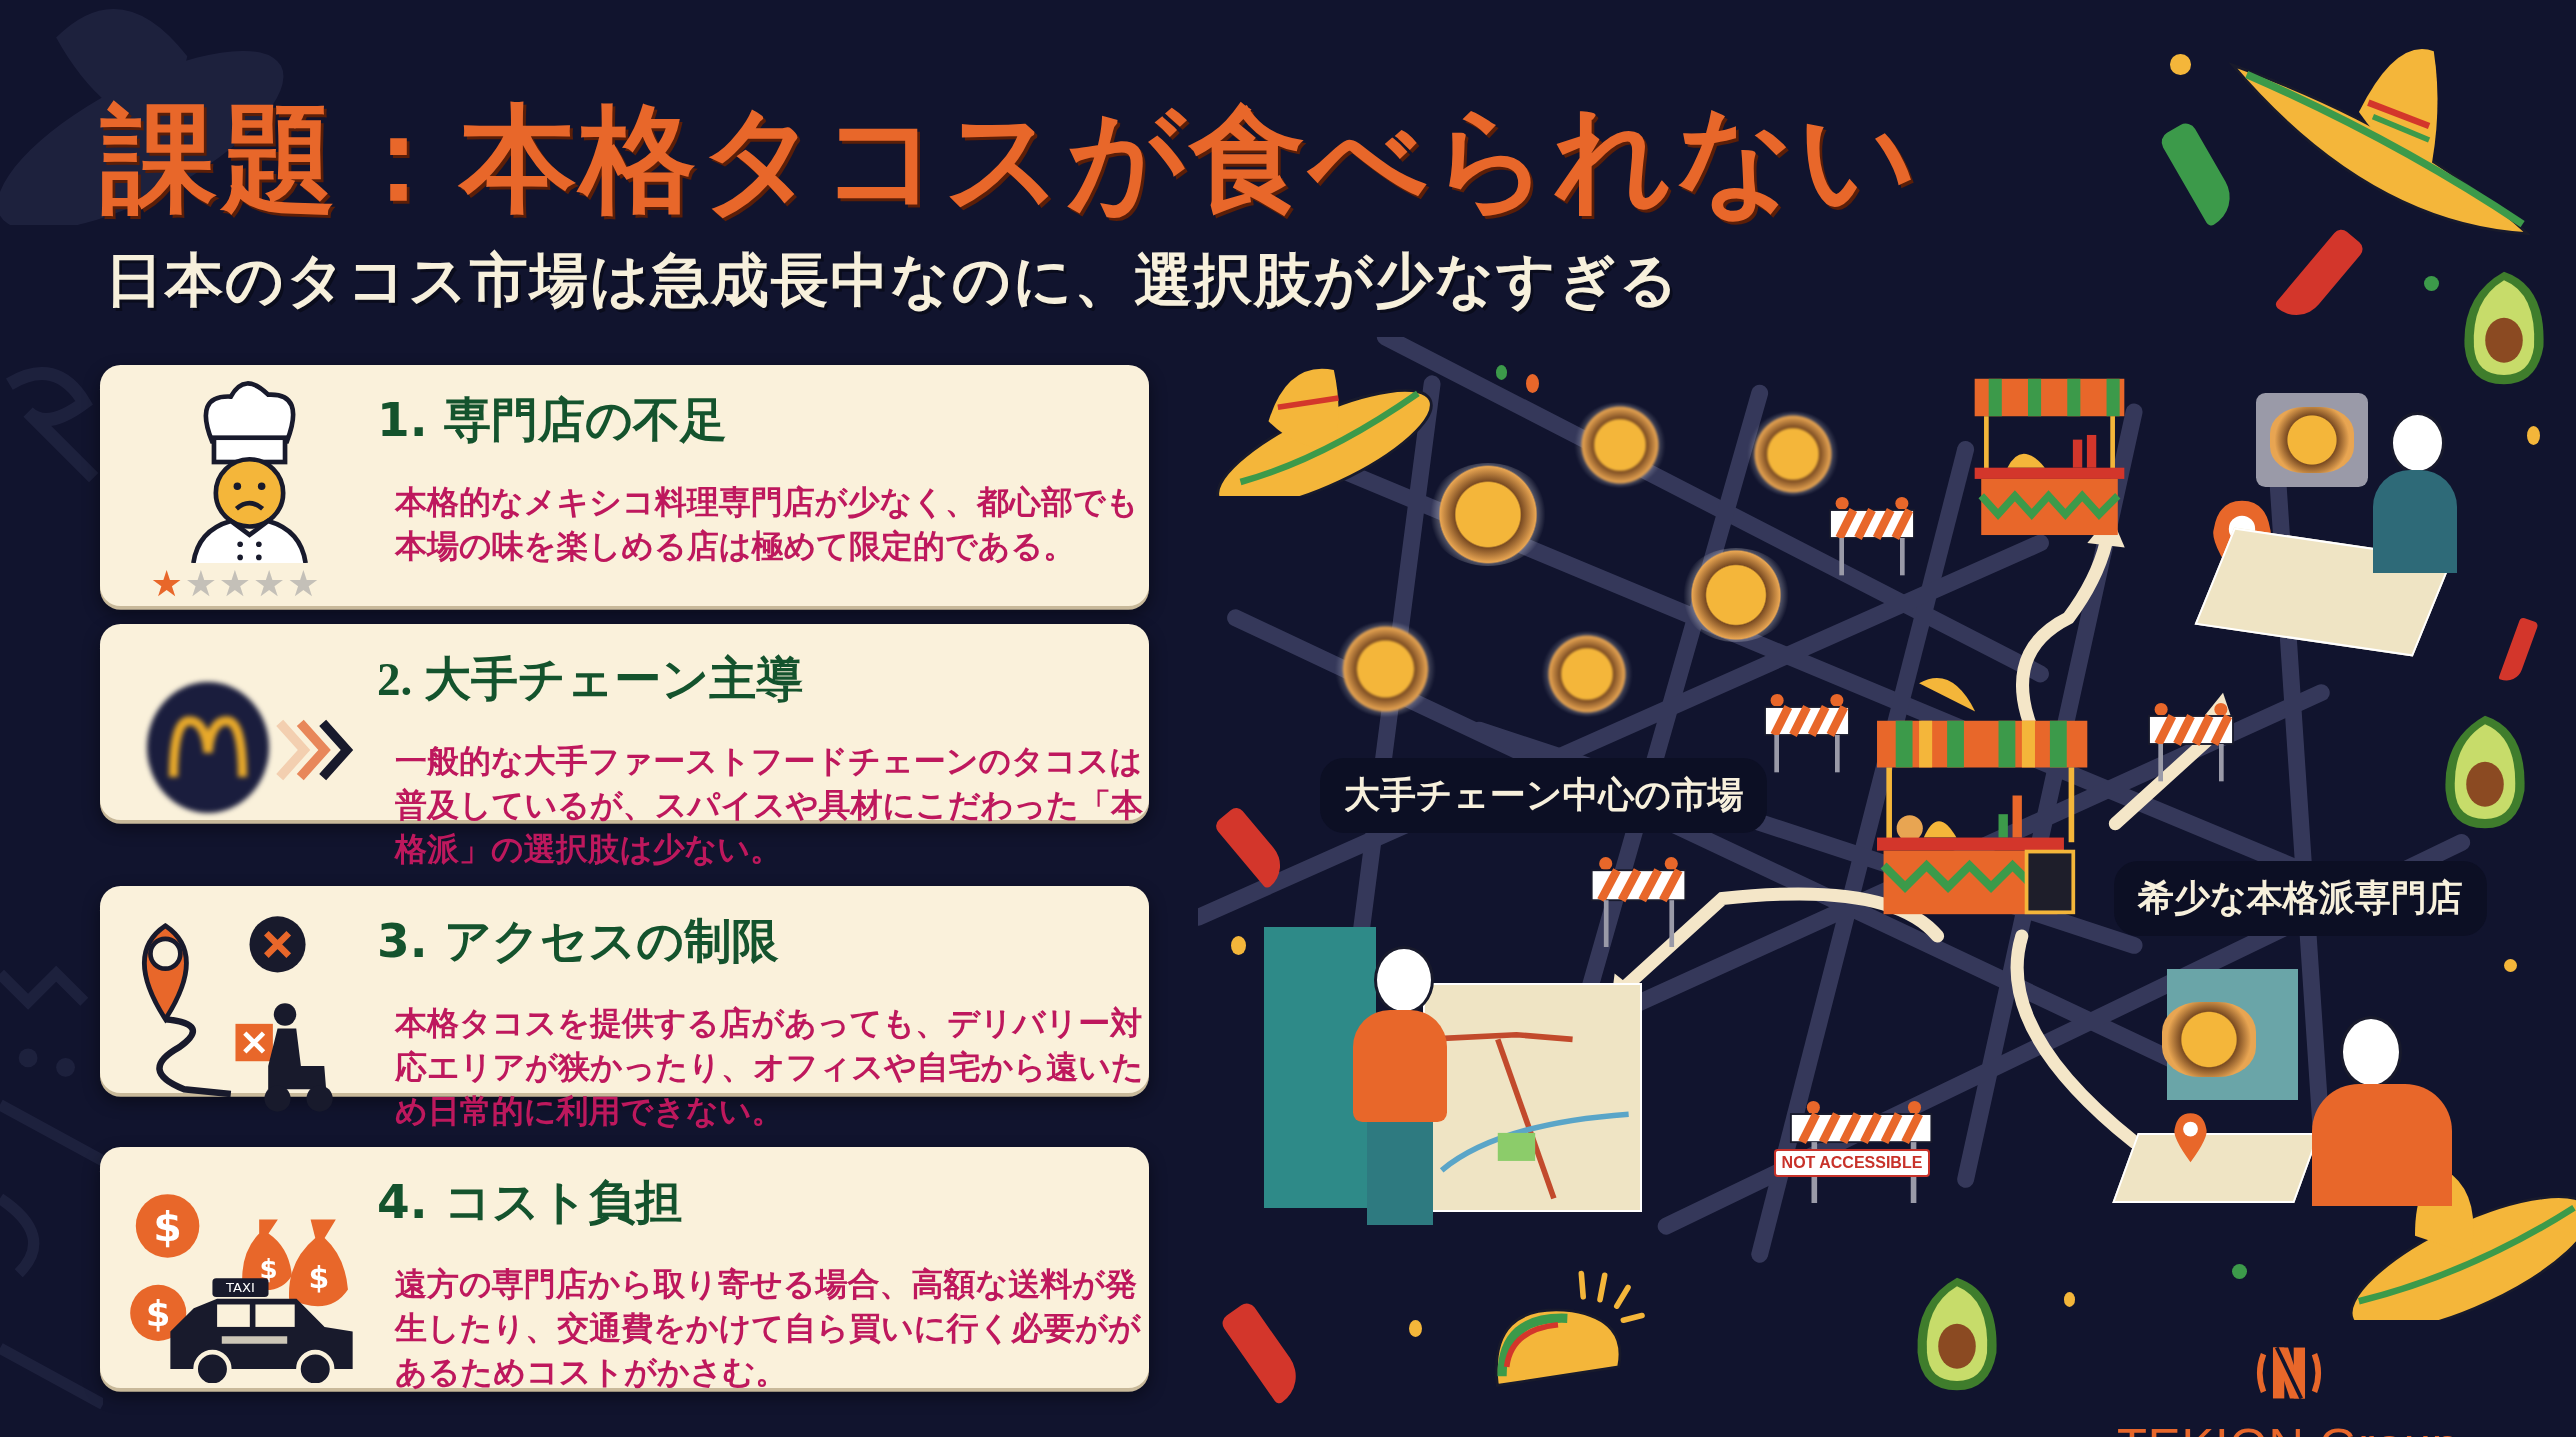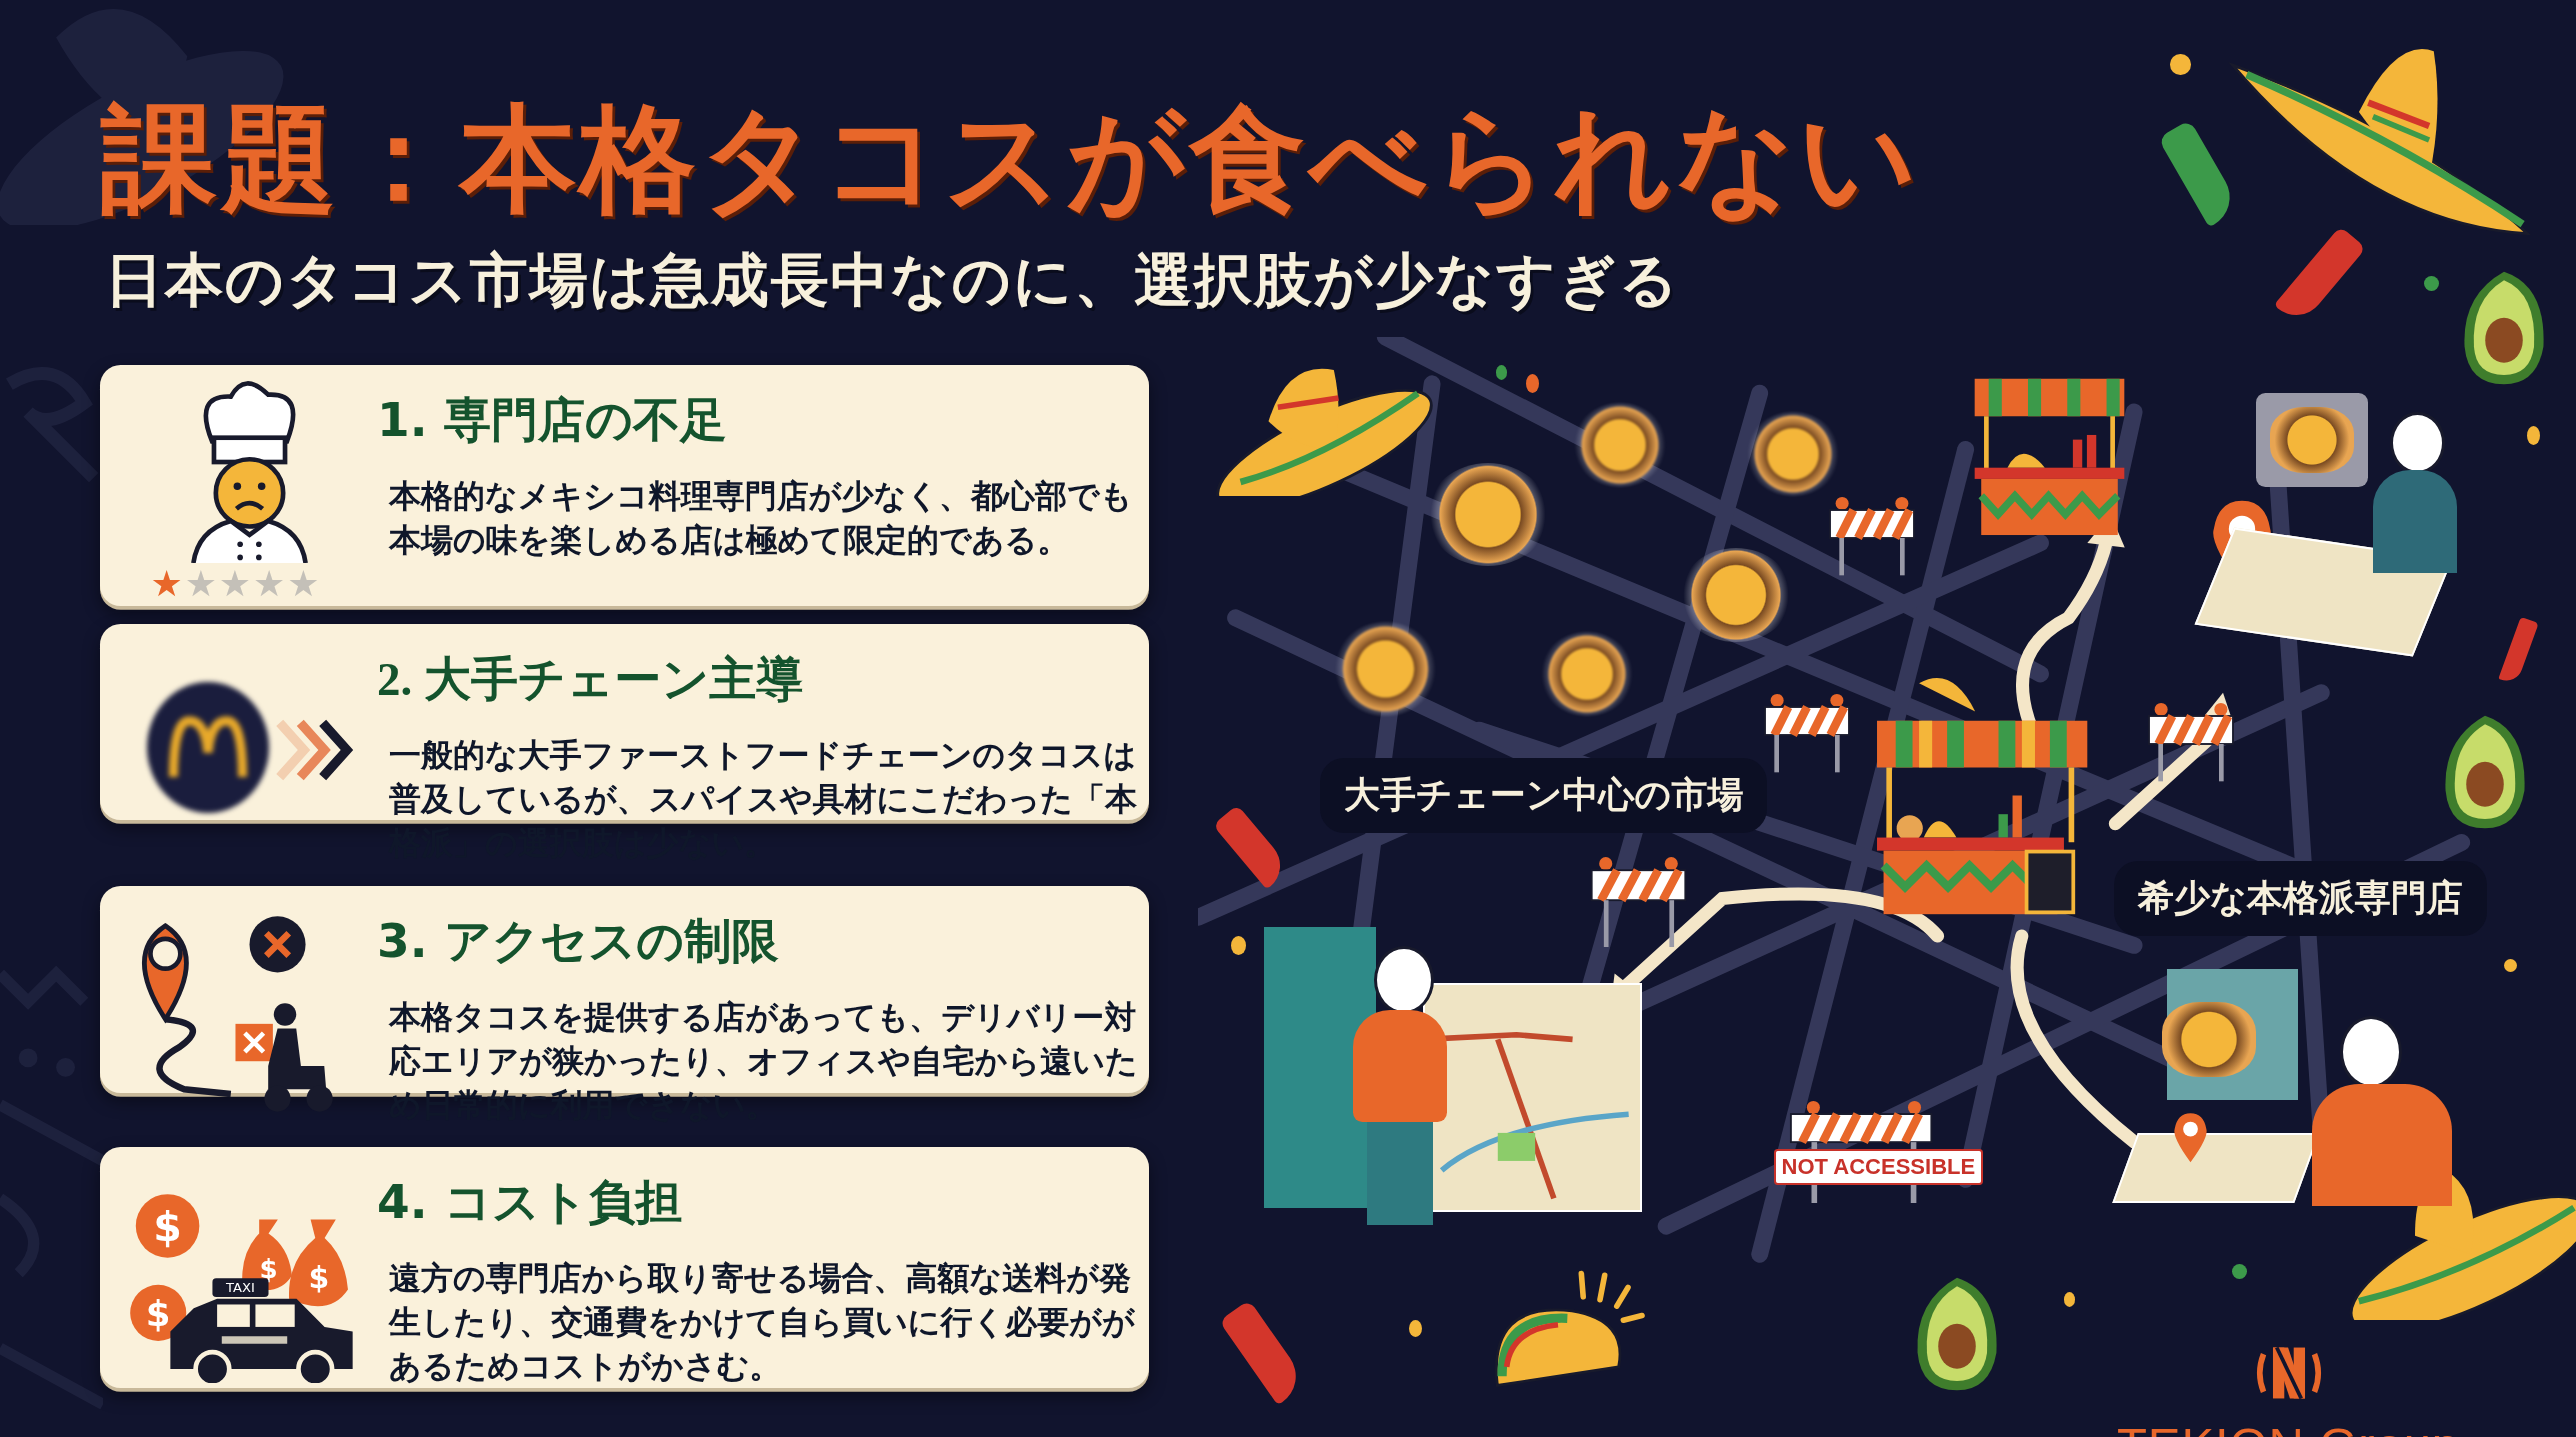--- a/index.html
+++ b/index.html
@@ -25,22 +25,22 @@
     position:absolute; left:100px; width:1049px;
     background:#faf1db; border-radius:20.6px;
     box-shadow:0 3.7px 0 #c8b99a, 0 7.5px 17px rgba(0,0,0,.45);
   }
   .card .icon-area { position:absolute; left:28px; top:11.2px; width:253px; height:220px; }
   .card .card-title {
     position:absolute; left:277px; top:24px; margin:0;
     font-size:47px; font-weight:bold; color:#14532d; white-space:nowrap;
   }
   .card .card-body {
-    position:absolute; left:277px; top:97px; width:749px; margin:12px;
-    font-size:32px; font-weight:bold; color:#0f172a; line-height:44px;
+    position:absolute; left:277px; top:97px; width:749px; margin:18px;
+    font-size:32px; font-weight:bold; color:#be185d; line-height:44px;
   }
   .map-label {
     position:absolute; background:#0c0f24; color:#f7f0dc;
     font-size:36px; font-weight:bold; border-radius:24px;
     padding:13px 24px; white-space:nowrap;
   }
   .logo {
     position:absolute; left:2117px; top:1340px; display:flex; align-items:center; gap:11.2px;flex-direction:column;
   }
   .logo-text { font-family:"Liberation Sans",sans-serif; font-size:49px; color:#e8672a; letter-spacing:0.9px; }
@@ -307,21 +307,21 @@
 
 <div class="abs" style="left:1774px;top:1100px;width:178px;height:103px;">
   <svg width="178" height="103" viewBox="0 0 190 110" style="position:absolute;left:0;top:0">
     <circle cx="42" cy="8" r="7" fill="#e8672a"></circle>
       <circle cx="150" cy="8" r="7" fill="#e8672a"></circle>
     <rect x="18" y="15" width="150" height="30" fill="#fff" stroke="#181a2c" stroke-width="2"></rect>
     <path d="M30 45 L45 15 M52 45 L67 15 M74 45 L89 15 M96 45 L111 15 M118 45 L133 15 M140 45 L155 15" stroke="#e8672a" stroke-width="9"></path>
     <rect x="40" y="45" width="6" height="65" fill="#9a9aa8"></rect>
       <rect x="146" y="45" width="6" height="65" fill="#9a9aa8"></rect>
   </svg>
-  <span style="position:absolute;left:0;top:49px;background:#fff;border:2.8px solid #c8322a;border-radius:3.7px;color:#c8322a;font-family:'Liberation Sans',sans-serif;font-weight:bold;font-size:22px;padding:2.8px 5.6px;white-space:nowrap;">NOT ACCESSIBLE</span>
+  <span style="position:absolute;left:0;top:49px;background:#fff;border:2.8px solid #c8322a;border-radius:3.7px;color:#c8322a;font-family:'Liberation Sans',sans-serif;font-weight:bold;font-size:16px;padding:2.8px 5.6px;white-space:nowrap;">NOT ACCESSIBLE</span>
 </div>
 
 <div class="abs" style="left:2153px;top:384px;width:337px;height:281px;">
   <div style="position:absolute;left:103px;top:9.4px;width:112px;height:94px;background:#9a9aa8;border-radius:9.4px;"></div>
   <div style="position:absolute;left:117px;top:23.4px;width:84px;height:66px;border-radius:40%;background:radial-gradient(circle,#f4b63a 45%,#7a4b22 47%,#e8a552 70%)"></div>
   <svg width="66" height="94" viewBox="0 0 70 100" style="position:absolute;left:56px;top:112px">
     <path d="M35 98 Q0 50 5 35 Q10 5 35 5 Q60 5 65 35 Q70 50 35 98Z" fill="#e8672a"></path>
       <circle cx="35" cy="35" r="14" fill="#fff"></circle>
   </svg>
   <div style="position:absolute;left:56px;top:159px;width:225px;height:94px;background:#efe4c4;transform:skewX(-15deg) rotate(8deg);border:2.8px solid #fff;"></div>

